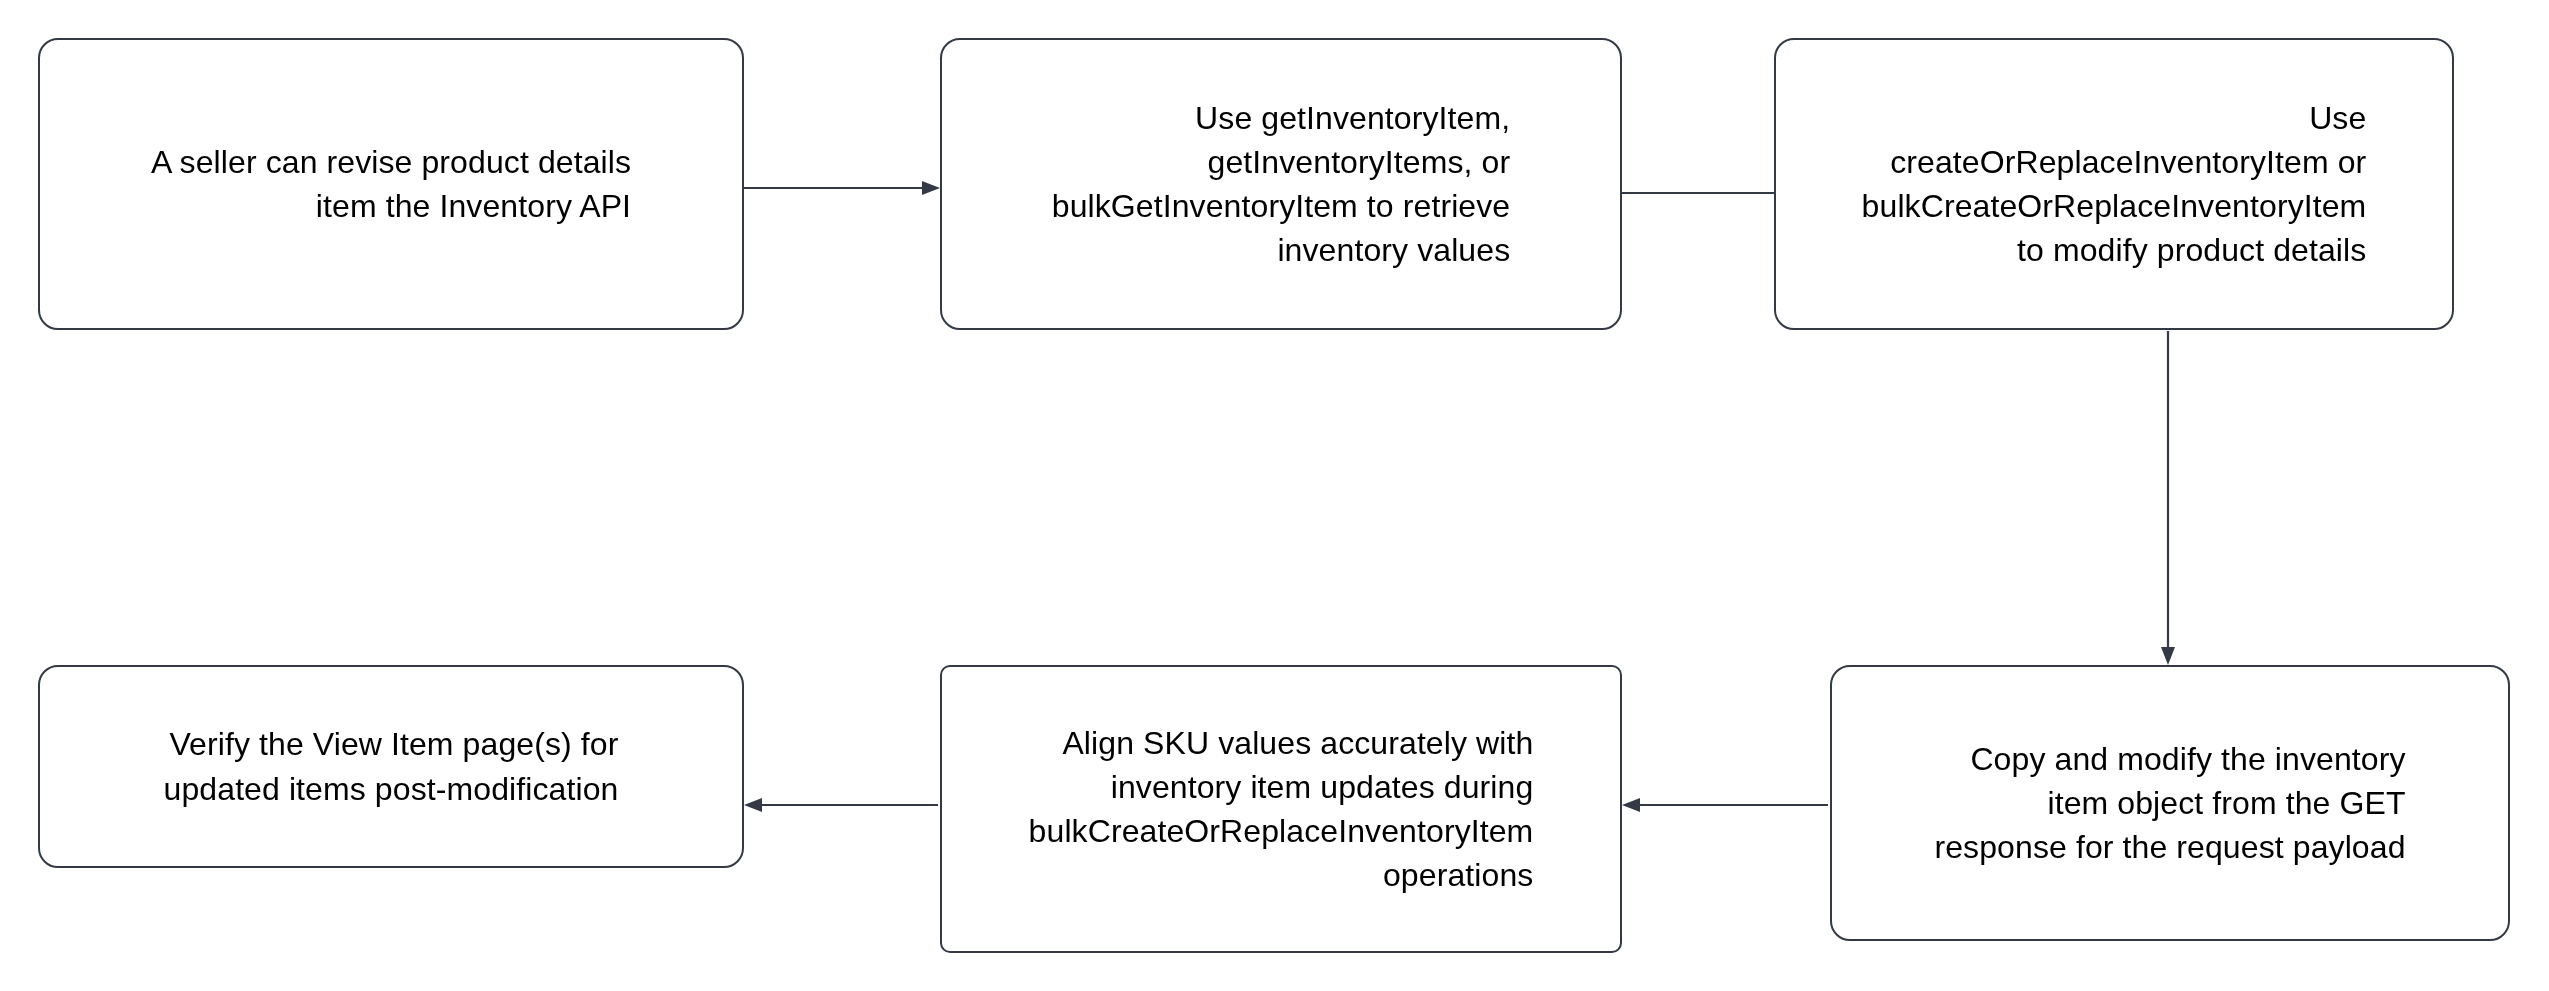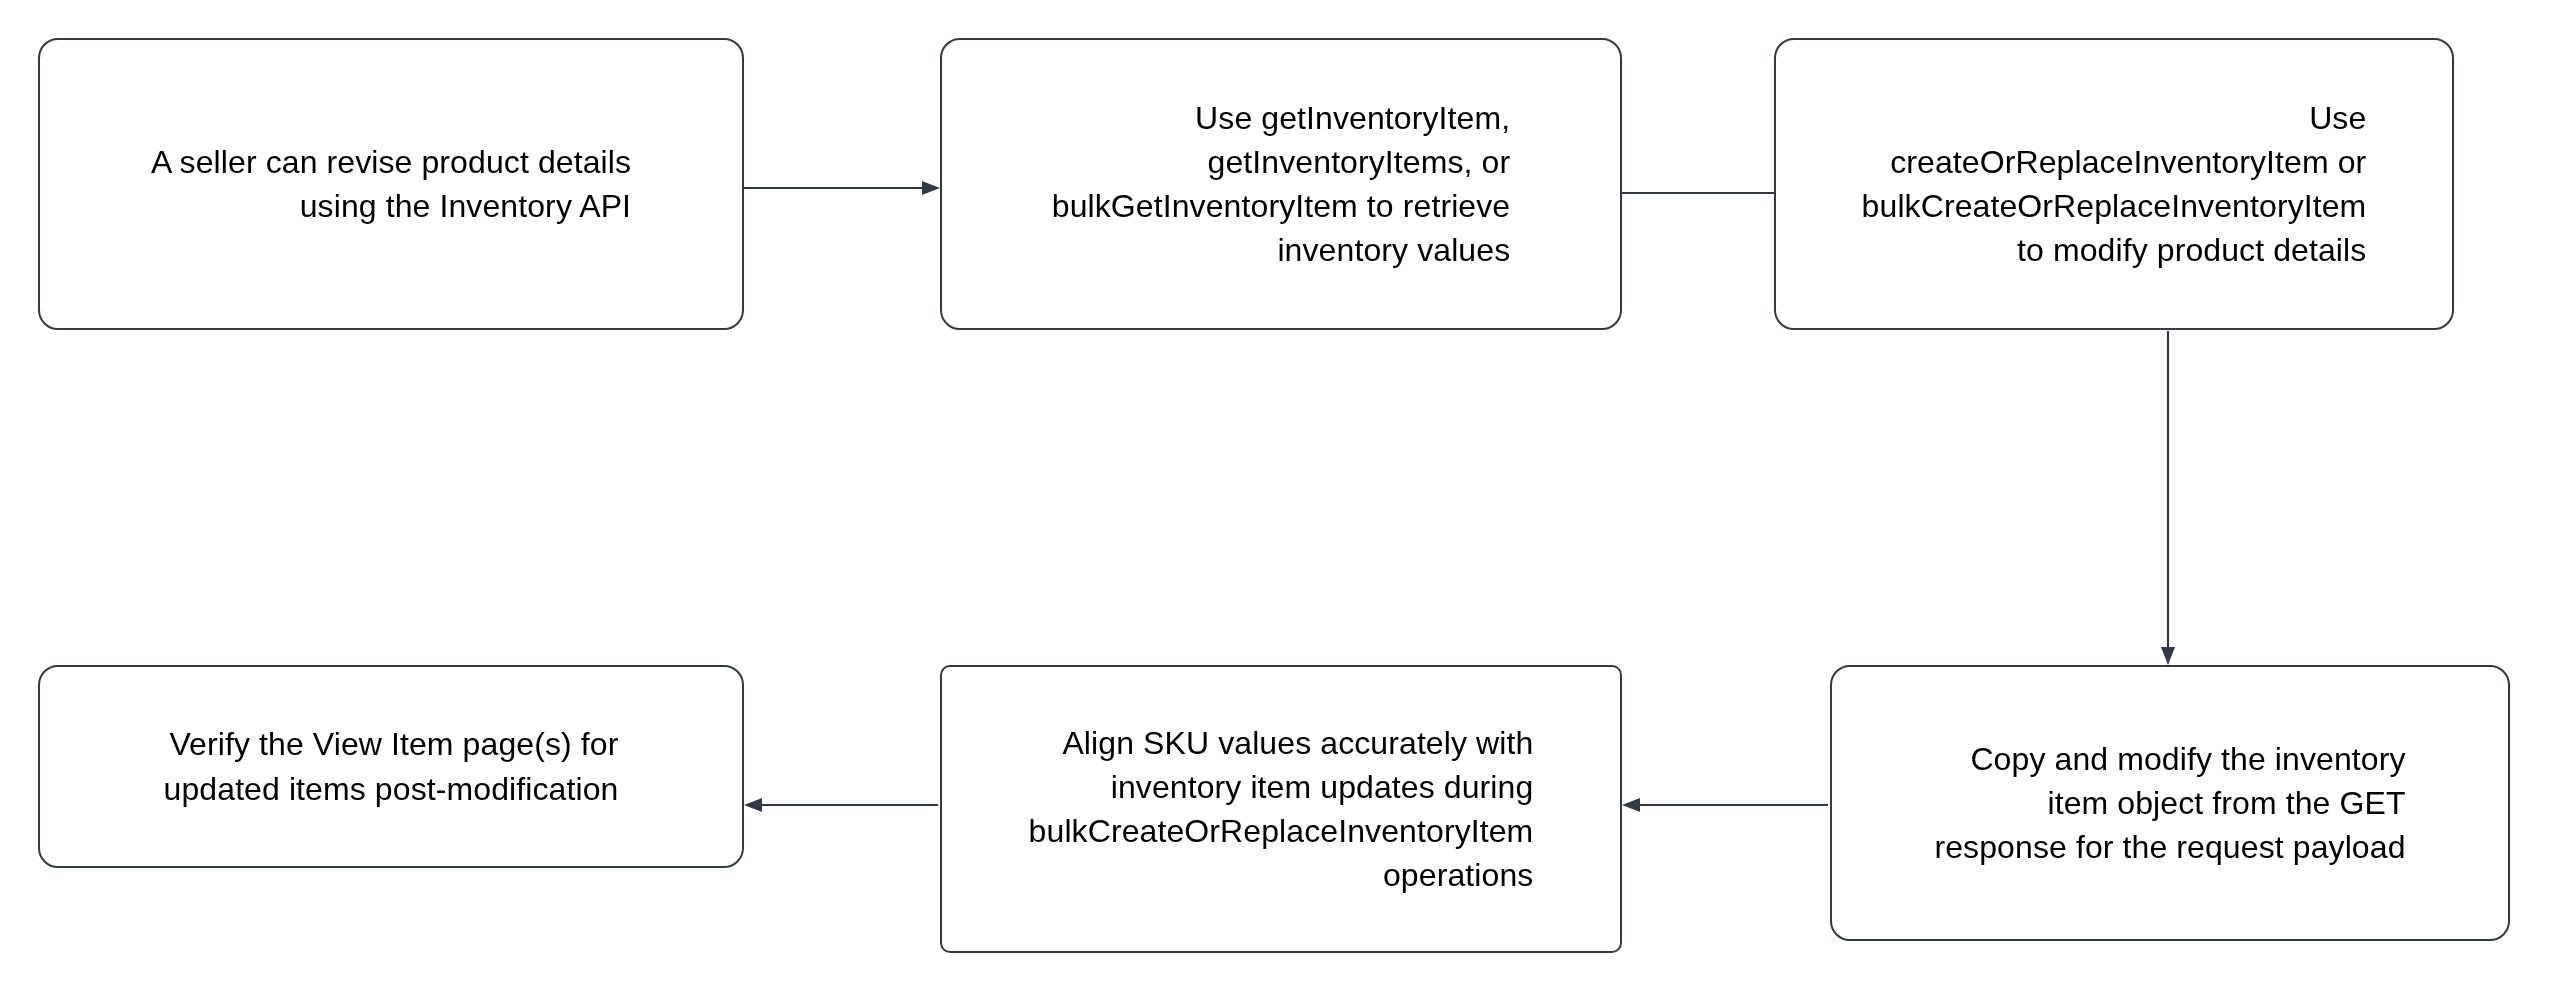--- a/index.html
+++ b/index.html
@@ -90,21 +90,21 @@
     </g>
 
     <g>
       <line class="edge-line" x1="938" y1="805" x2="756" y2="805"></line>
       <polygon class="edge-head" points="744,805 762,798 762,812"></polygon>
     </g>
   </svg>
 
   <div class="node" id="node-1">
     <span class="node-label">A seller can revise product details
-using the Inventory API</span>
+item the Inventory API</span>
   </div>
 
   <div class="node" id="node-2">
     <span class="node-label">Use getInventoryItem,
 getInventoryItems, or
 bulkGetInventoryItem to retrieve
 inventory values</span>
   </div>
 
   <div class="node" id="node-3">

